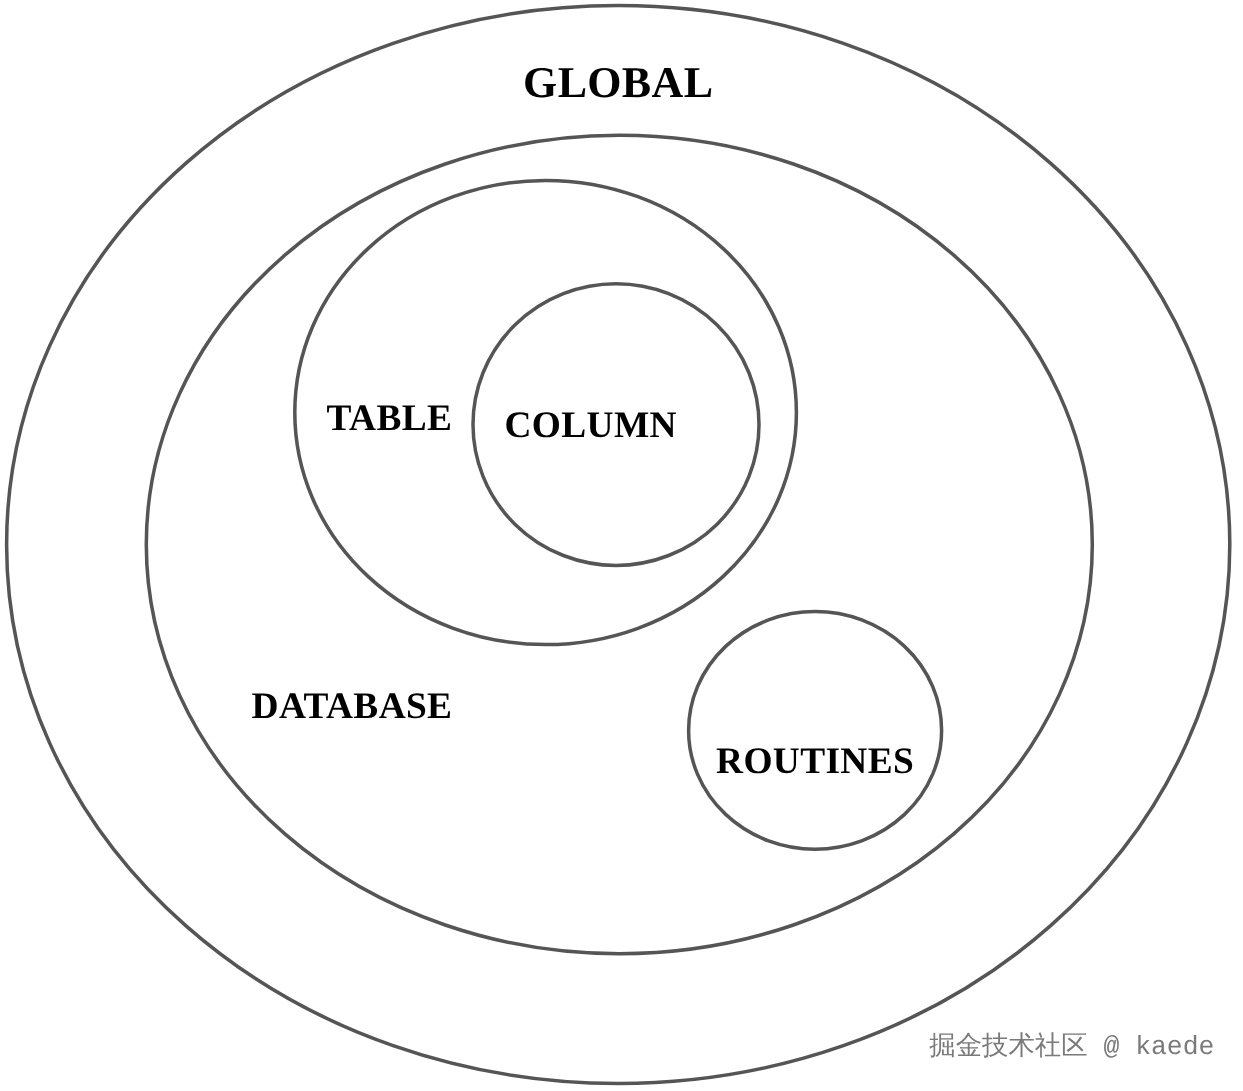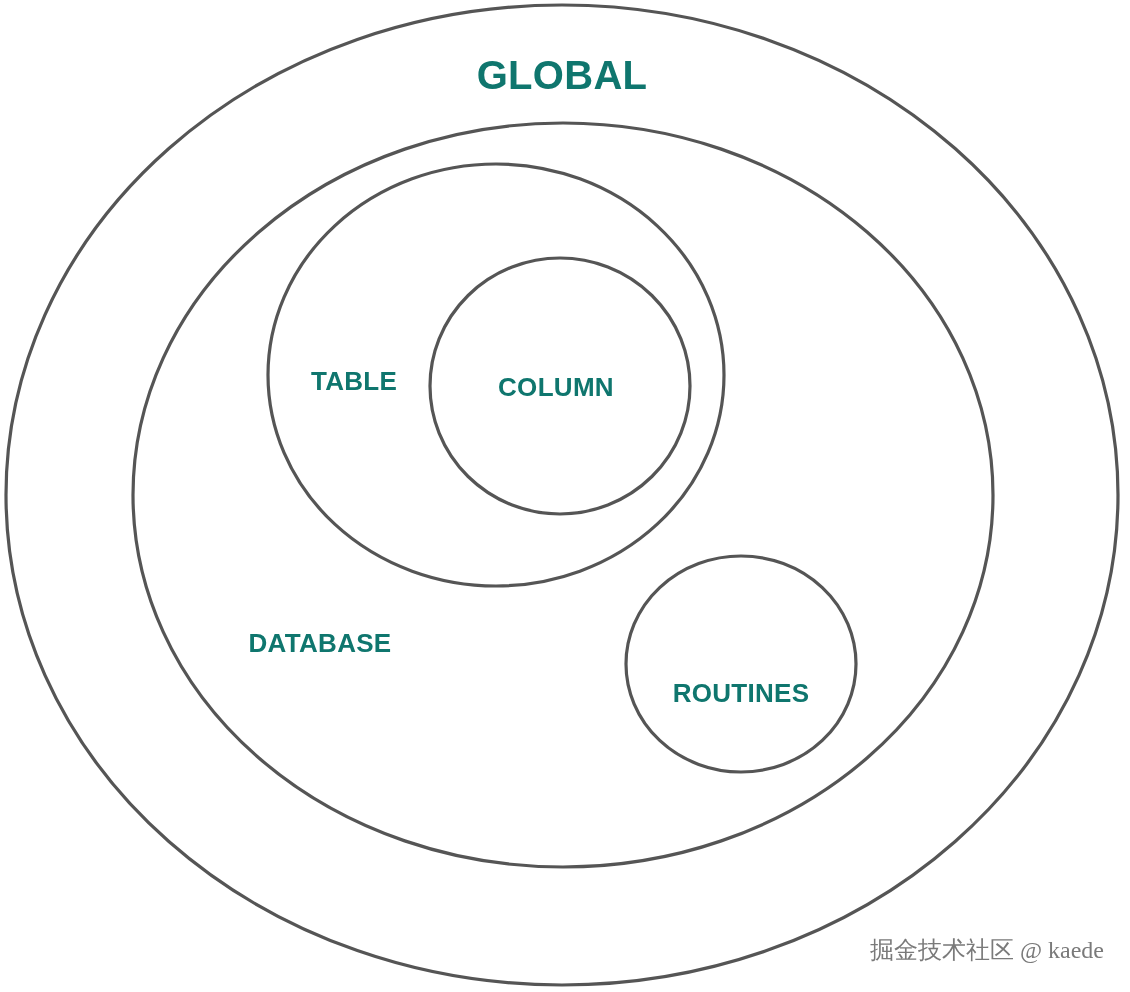--- a/index.html
+++ b/index.html
@@ -1,50 +1,50 @@
 <!DOCTYPE html>
 <html><head>
   <meta charset="utf-8">
   <style>
     html, body { margin: 0; padding: 0; background: #ffffff; }
     body { width: 1130px; height: 992px; position: relative; overflow: hidden; }
     #canvas { position: absolute; left: 0; top: 0; width: 1130px; height: 992px; }
     .ring { fill: none; stroke: #555555; stroke-width: 3.2; }
     .label {
       position: absolute;
-      font-family: Liberation Sans, sans-serif;
+      font-family: Liberation Serif, serif;
       font-weight: bold;
-      color: #0f766e;
+      color: #000000;
       white-space: nowrap;
       transform: translate(-50%, -50%);
       letter-spacing: 0.3px;
     }
     .label.big { font-size: 40px; }
-    .label.mid { font-size: 26px; }
+    .label.mid { font-size: 34px; }
     .watermark {
       position: absolute;
       right: 26px;
       top: 934px;
-      font-family: Liberation Serif, serif;
+      font-family: Liberation Mono, monospace;
       font-size: 24px;
       color: #7a7a7a;
       white-space: nowrap;
       text-shadow: 1px 1px 0 #ffffff, -1px -1px 0 #ffffff;
     }
   </style>
 </head>
 <body>
 
 <svg id="canvas" viewBox="0 0 1130 992" xmlns="http://www.w3.org/2000/svg">
   <ellipse class="ring" cx="562" cy="495" rx="556" ry="490"></ellipse>
   <ellipse class="ring" cx="563" cy="495" rx="430" ry="372"></ellipse>
   <ellipse class="ring" cx="496" cy="375" rx="228" ry="211"></ellipse>
   <ellipse class="ring" cx="560" cy="386" rx="130" ry="128"></ellipse>
   <ellipse class="ring" cx="741" cy="664" rx="115" ry="108"></ellipse>
 </svg>
 
 <div class="label big" style="left:562px; top:75px;">GLOBAL</div>
 <div class="label mid" style="left:320px; top:643px;">DATABASE</div>
 <div class="label mid" style="left:354px; top:381px;">TABLE</div>
-<div class="label mid" style="left:556px; top:387px;">COLUMN</div>
+<div class="label mid" style="left:537px; top:387px;">COLUMN</div>
 <div class="label mid" style="left:741px; top:665px;margin-top:28px;">ROUTINES</div>
 
 <div class="watermark">掘金技术社区 @ kaede</div>
 
 </body></html>

